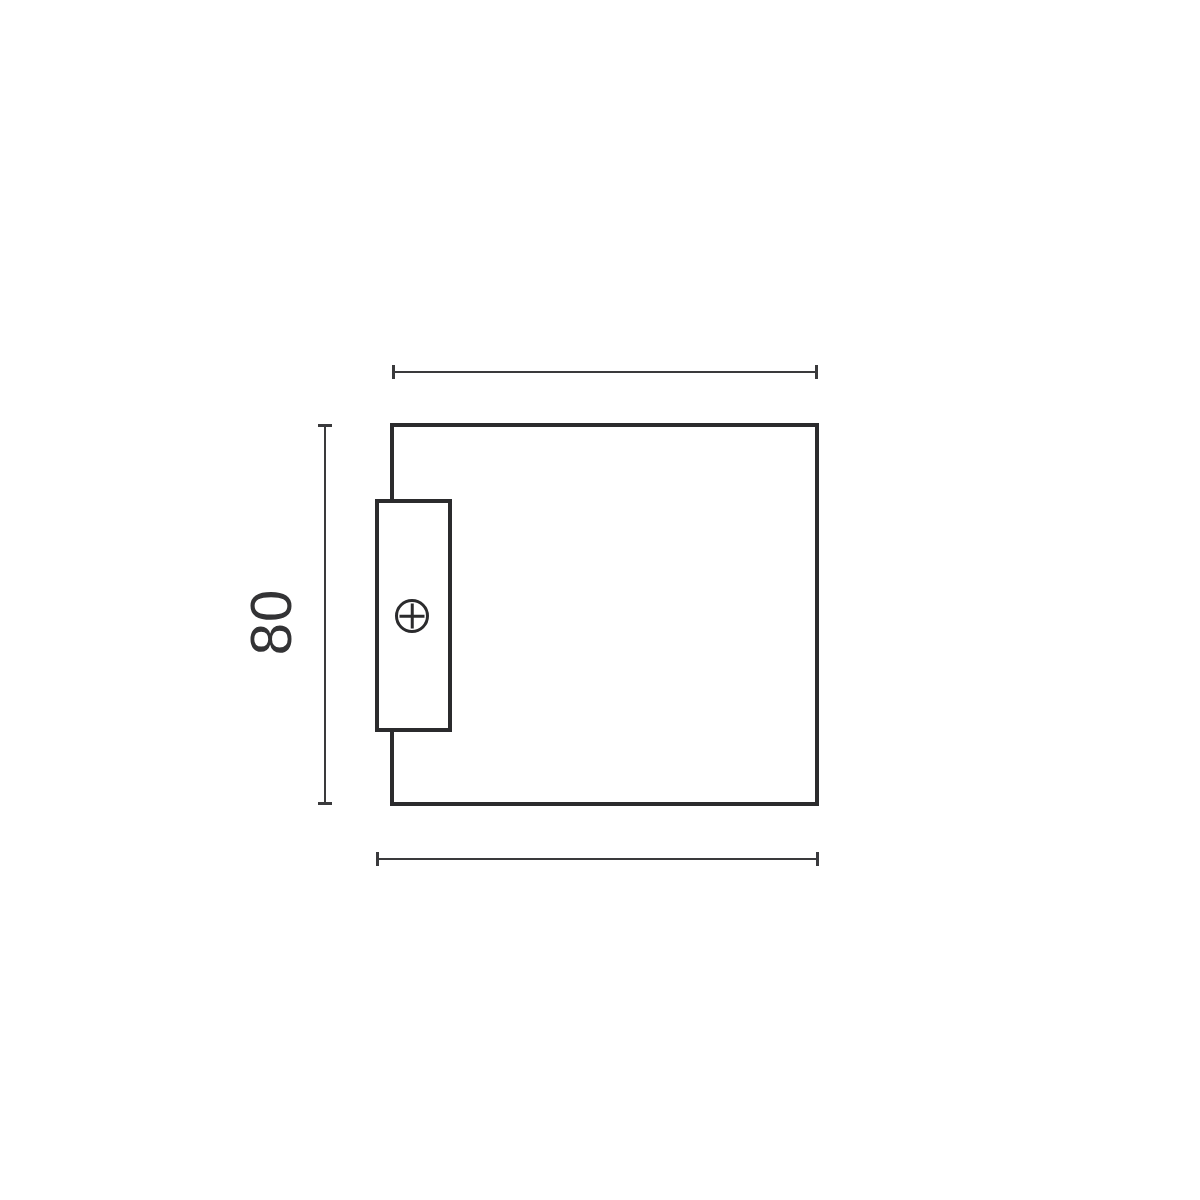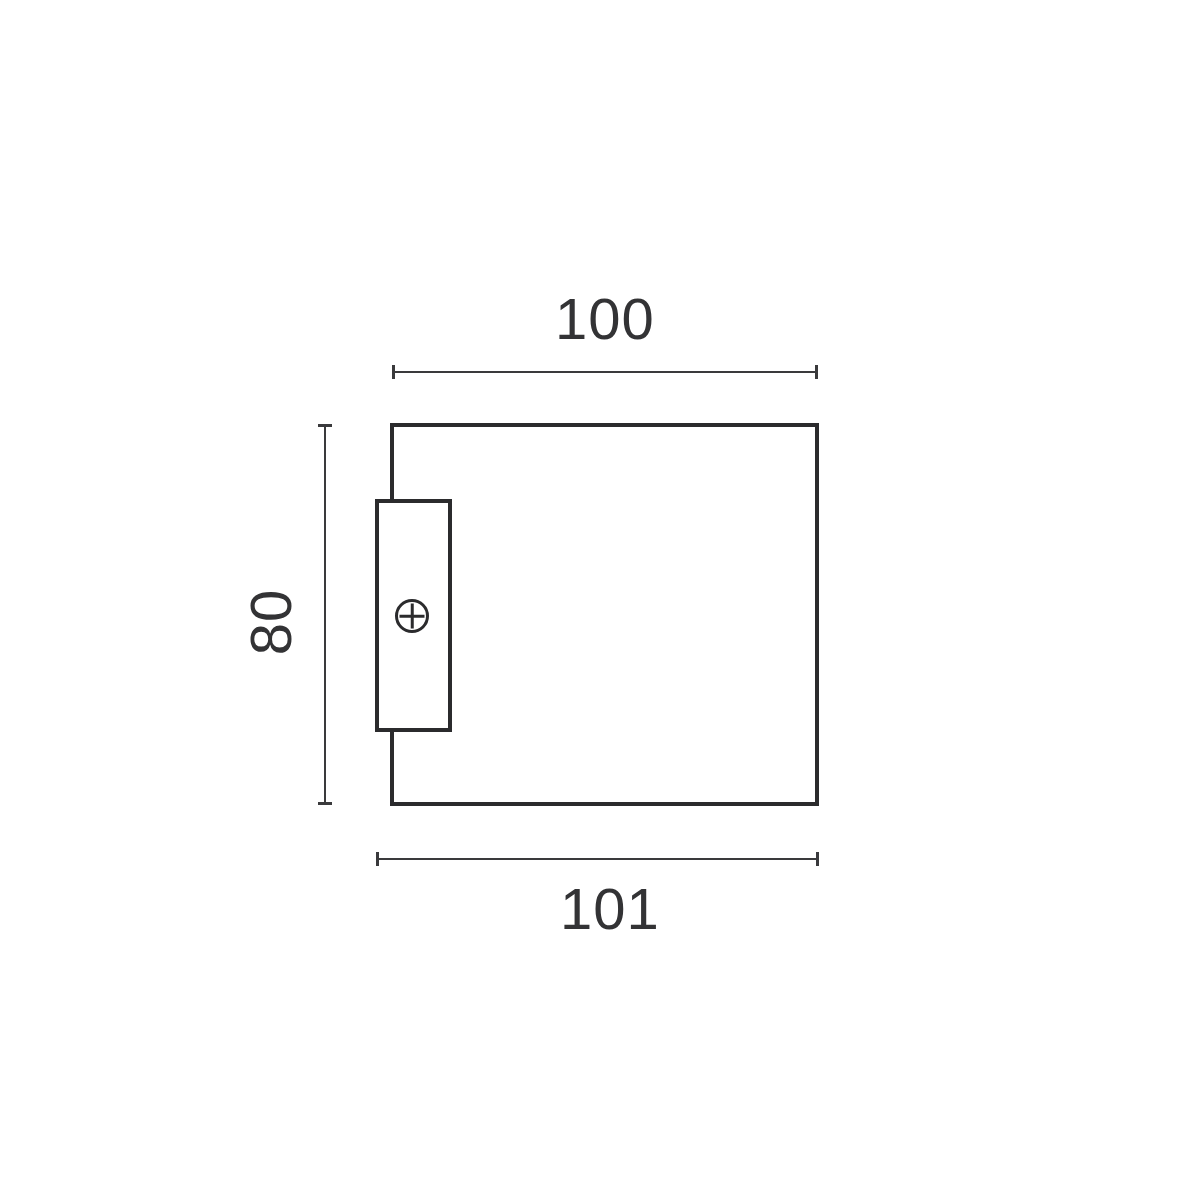--- a/index.html
+++ b/index.html
@@ -122,25 +122,23 @@
   <div class="plate-outline"></div>
 
   <div class="screw">
     <span class="bar-h"></span>
     <span class="bar-v"></span>
   </div>
 
   <div class="dim-line-h" style="left:393px; top:371px; width:424px;"></div>
   <div class="tick-v" style="left:392px; top:365px;"></div>
   <div class="tick-v" style="left:815px; top:365px;"></div>
-  <div class="dim-label label-top">100</div>
 
   <div class="dim-line-v" style="left:324px; top:425px; height:379px;"></div>
   <div class="tick-h" style="left:318px; top:424px;"></div>
   <div class="tick-h" style="left:318px; top:802px;"></div>
   <div class="dim-label label-left">80</div>
 
   <div class="dim-line-h" style="left:378px; top:858px; width:440px;"></div>
   <div class="tick-v" style="left:376px; top:852px;"></div>
   <div class="tick-v" style="left:816px; top:852px;"></div>
-  <div class="dim-label label-bottom">101</div>
 
 </div>
 
 </body></html>

